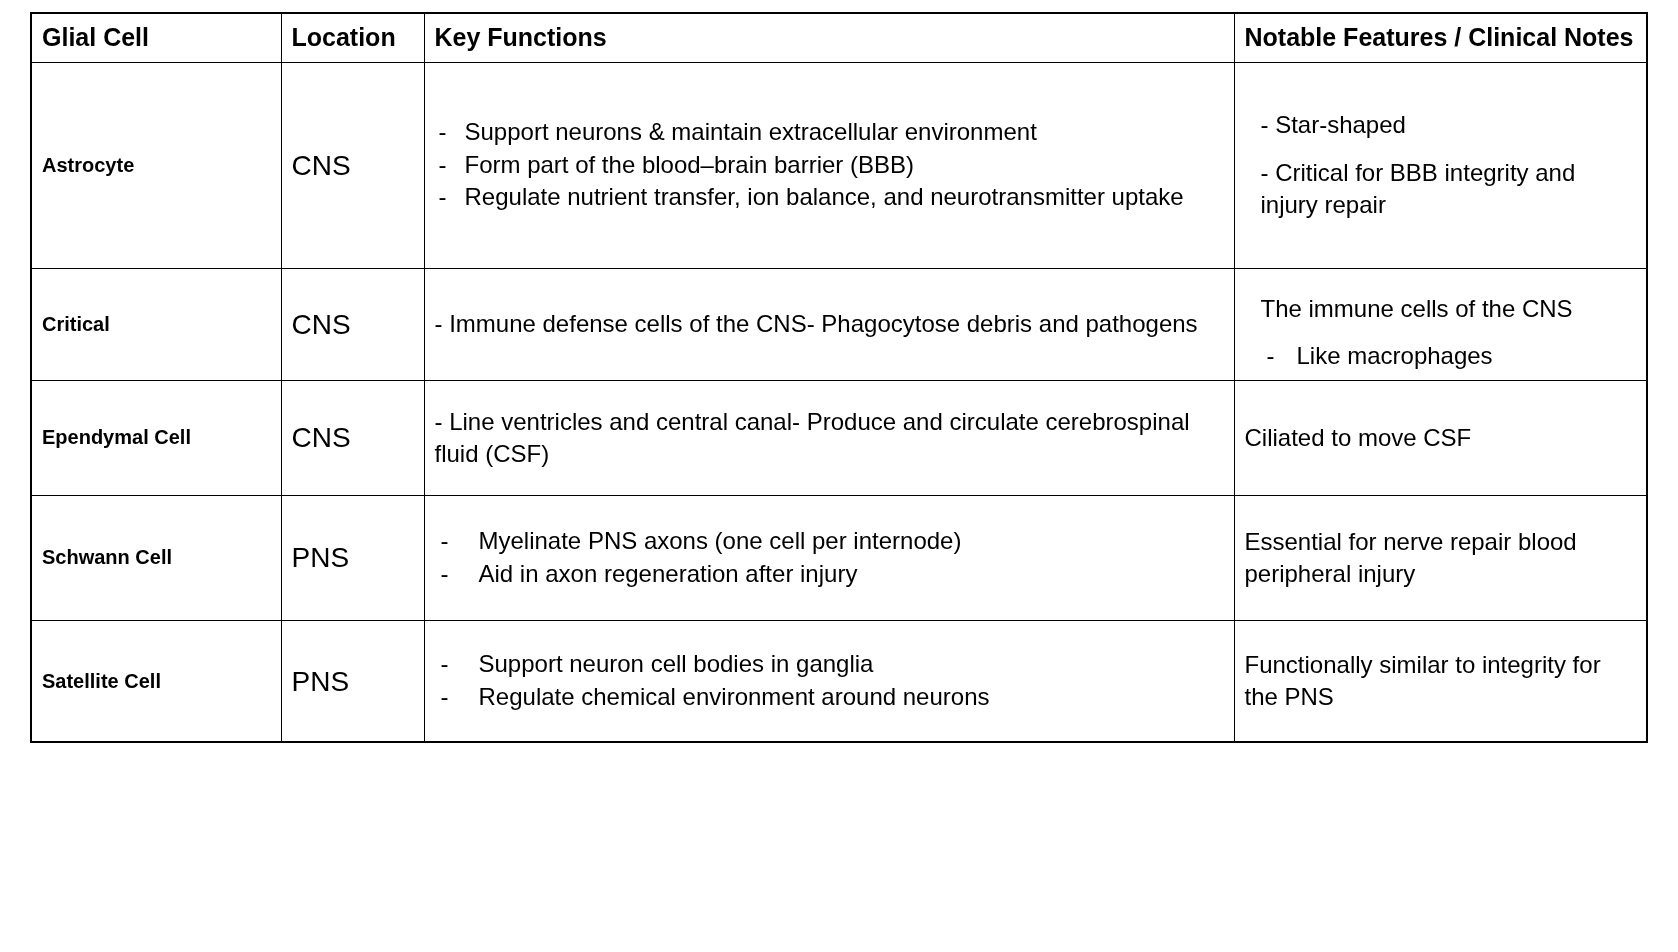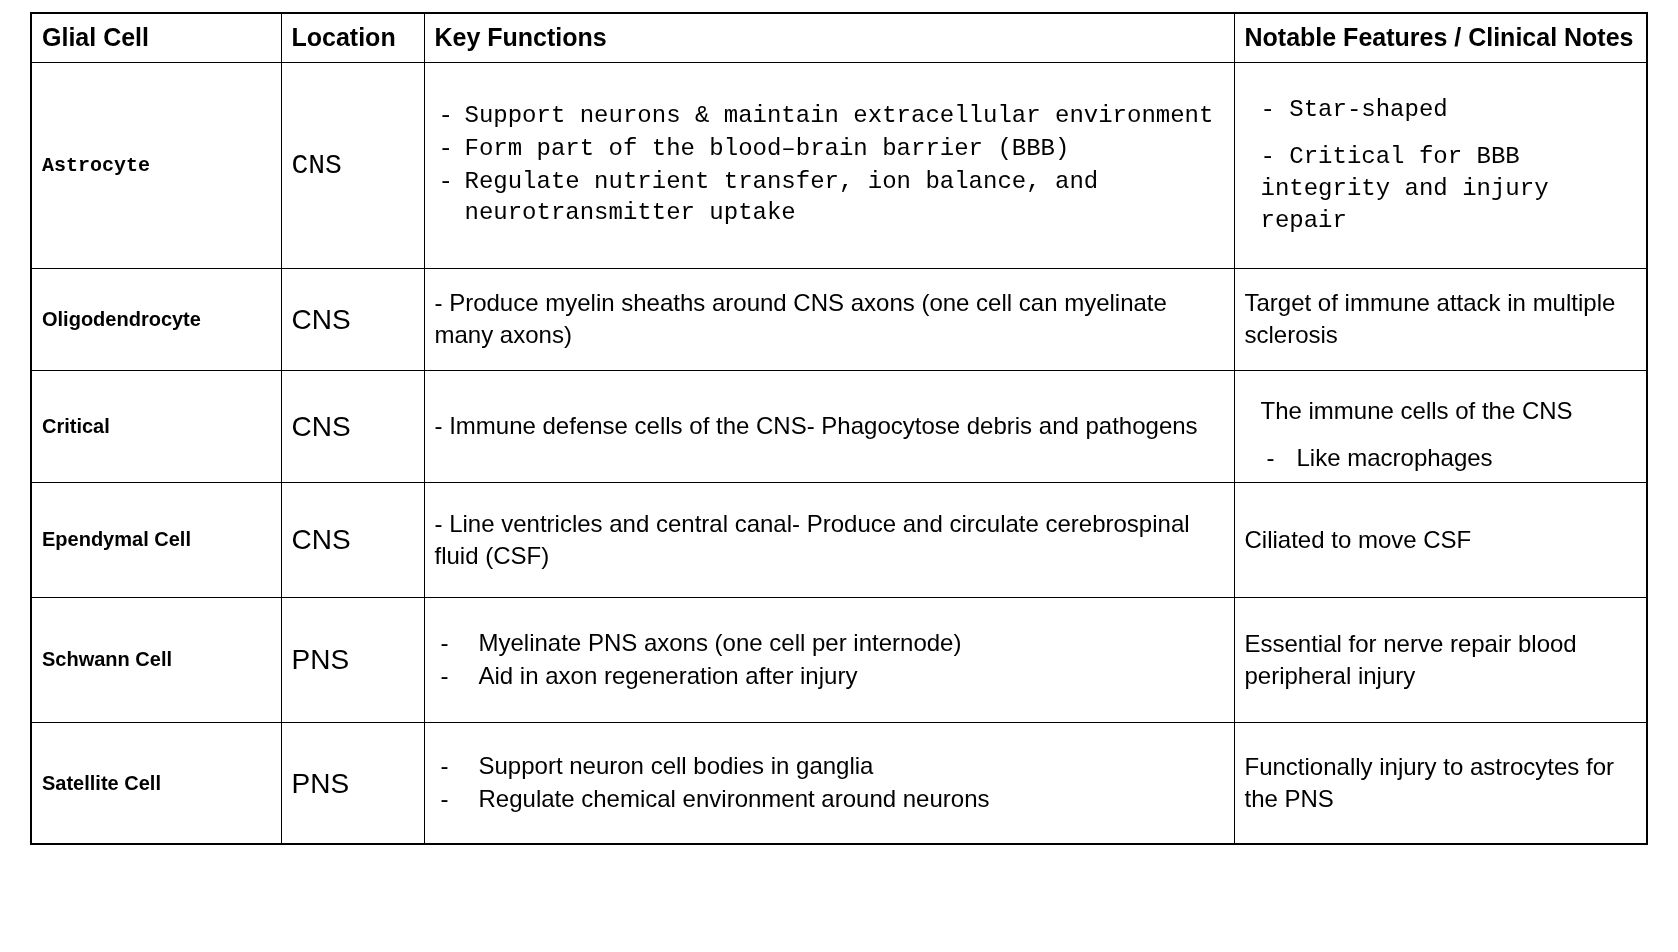--- a/index.html
+++ b/index.html
@@ -90,21 +90,21 @@
     display: block;
     padding-left: 52px;
     position: relative;
   }
   .sub-dash::before {
     content: "-";
     position: absolute;
     left: 22px;
     top: 0;
   }
-  .row-astro td { height: 206px; font-family: Liberation Mono, monospace; }
+  .row-astro td { height: 206px; }
   .row-oligo td { height: 102px; }
   .row-micro td { height: 101px; }
   .row-epend td { height: 115px; }
   .row-schwann td { height: 125px; }
   .row-satellite td { height: 122px; }
 </style>
 </head>
 <body>
 
 <div class="page">
@@ -134,26 +134,20 @@
             <li>Form part of the blood–brain barrier (BBB)</li>
             <li>Regulate nutrient transfer, ion balance, and neurotransmitter uptake</li>
           </ul>
         </td>
         <td class="notes">
           <p class="line">- Star-shaped</p>
           <p class="line">- Critical for BBB integrity and injury repair</p>
         </td>
       </tr>
 
-      <tr class="row-oligo">
-        <td class="cellname">Oligodendrocyte</td>
-        <td class="loc">CNS</td>
-        <td class="func">- Produce myelin sheaths around CNS axons (one cell can myelinate many axons)</td>
-        <td class="notes">Target of immune attack in multiple sclerosis</td>
-      </tr>
 
       <tr class="row-micro">
         <td class="cellname">Critical</td>
         <td class="loc">CNS</td>
         <td class="func">- Immune defense cells of the CNS- Phagocytose debris and pathogens</td>
         <td class="notes">
           <p class="line">The immune cells of the CNS</p>
           <span class="sub-dash">Like macrophages</span>
         </td>
       </tr>
@@ -179,18 +173,18 @@
 
       <tr class="row-satellite">
         <td class="cellname">Satellite Cell</td>
         <td class="loc">PNS</td>
         <td class="func">
           <ul class="bullets wide">
             <li>Support neuron cell bodies in ganglia</li>
             <li>Regulate chemical environment around neurons</li>
           </ul>
         </td>
-        <td class="notes">Functionally injury to astrocytes for the PNS</td>
+        <td class="notes">Functionally similar to integrity for the PNS</td>
       </tr>
 
     </tbody>
   </table>
 </div>
 
 </body></html>

